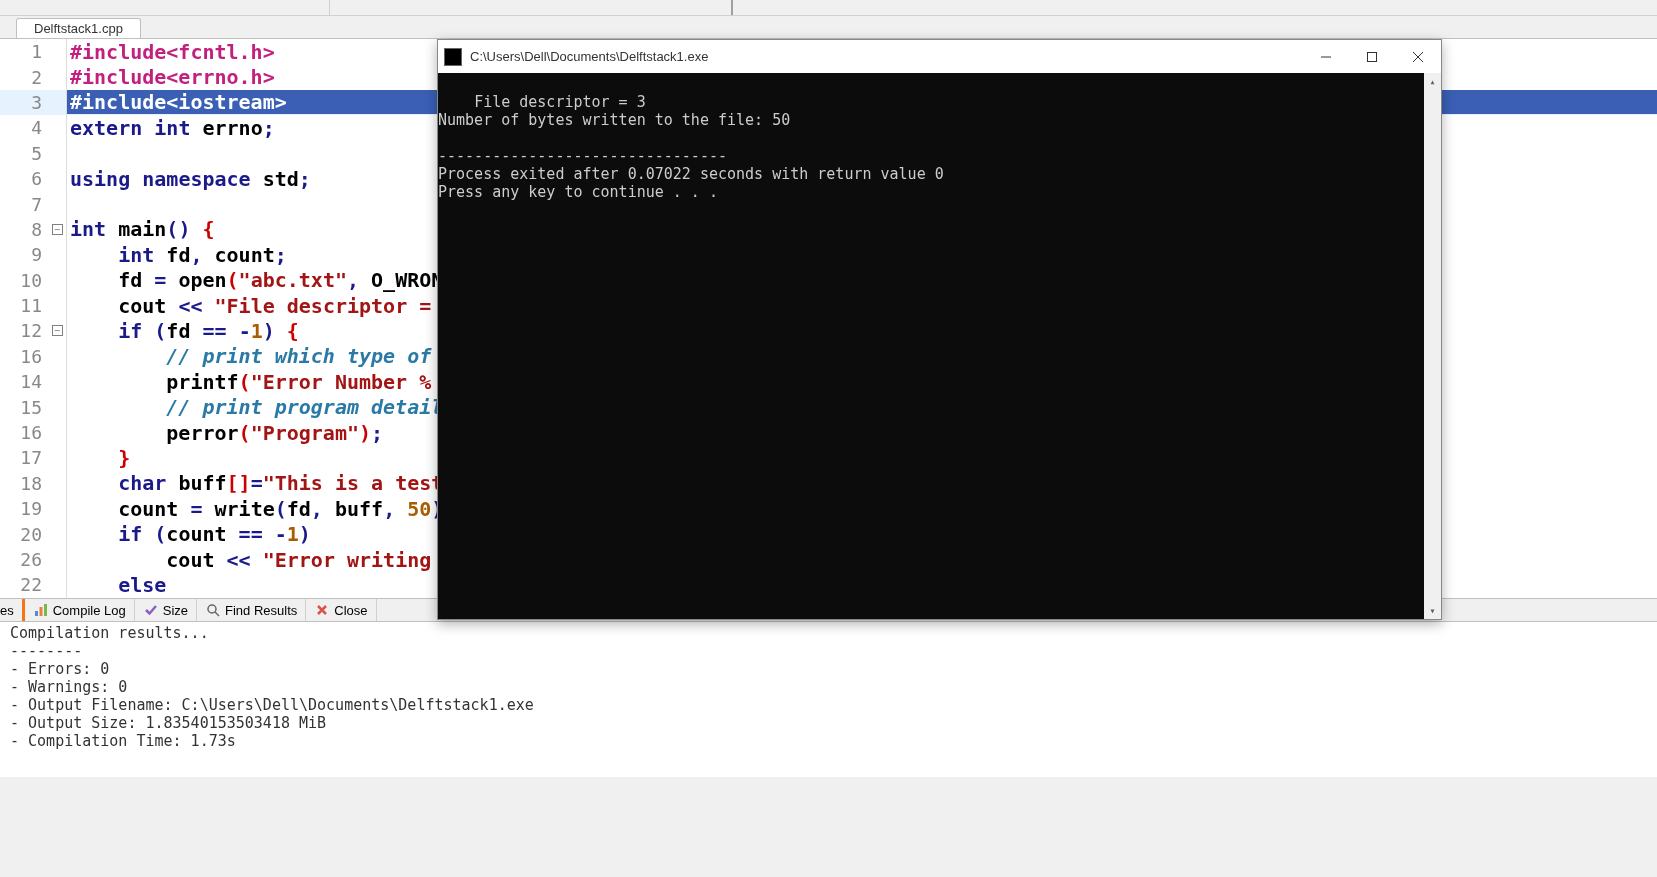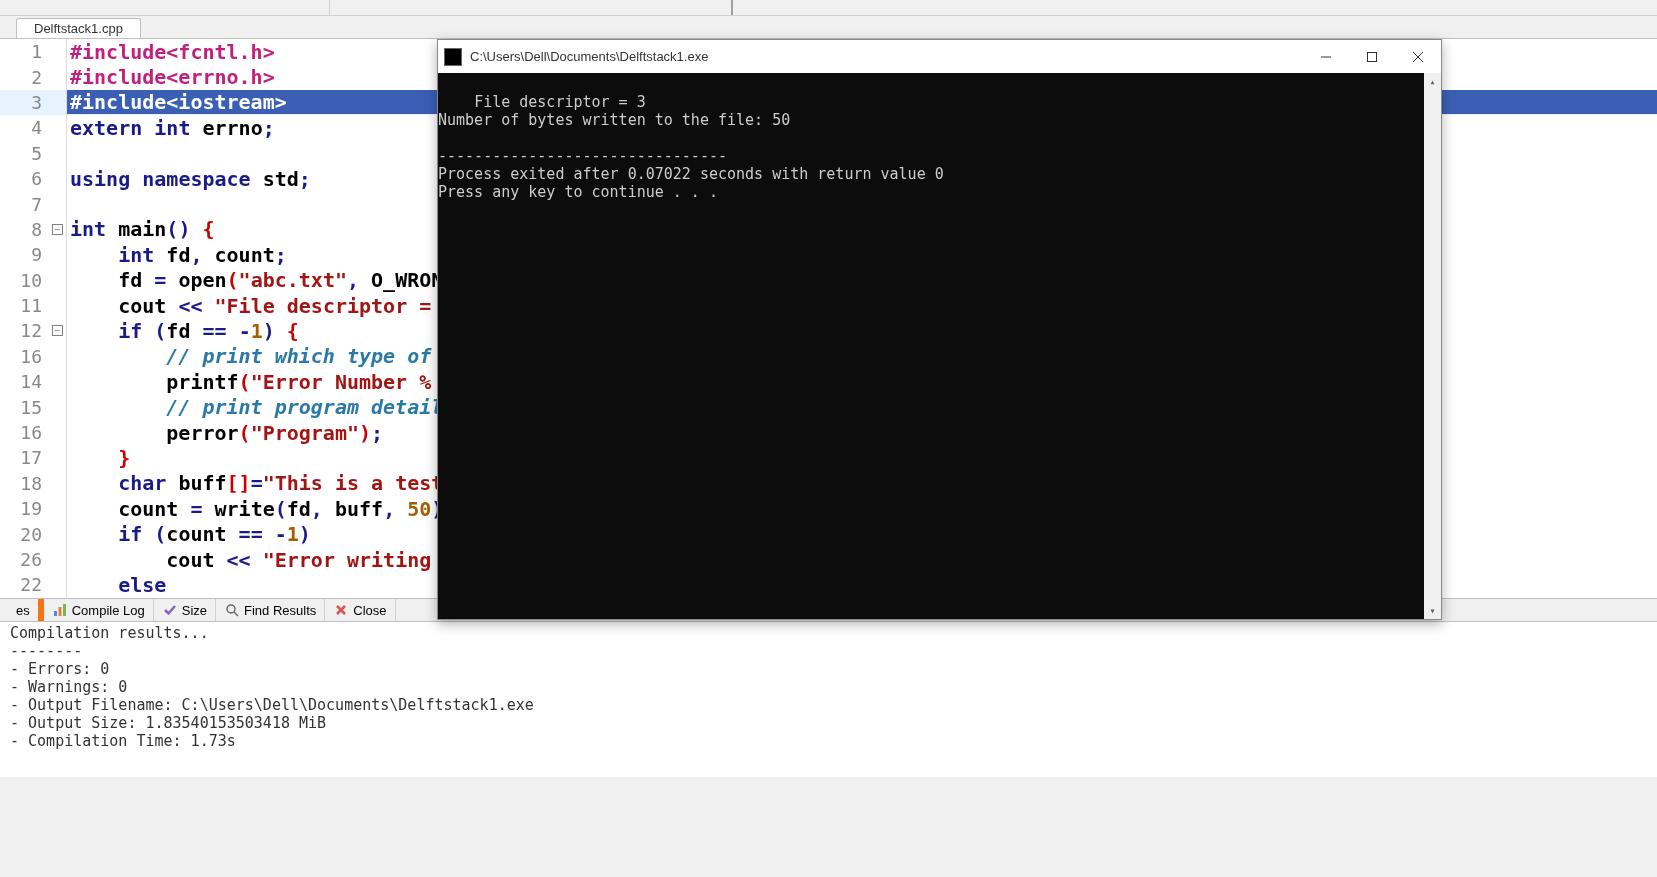--- a/index.html
+++ b/index.html
@@ -143,23 +143,22 @@
   display: flex;
   align-items: center;
   padding: 0 8px;
   gap: 4px;
   height: 100%;
   border-right: 1px solid #d0d0d0;
   cursor: pointer;
 }
 .btab-cut {
   padding-right: 8px;
-  border-right: 6px solid #f97316;
+  border-right: 3px solid #f97316;
   padding-left: 0;
-  margin-left: 16px;
 }
 .btab .ico {
   width: 16px;
   height: 16px;
   display: inline-flex;
   align-items: center;
   justify-content: center;
   font-size: 12px;
 }
 

